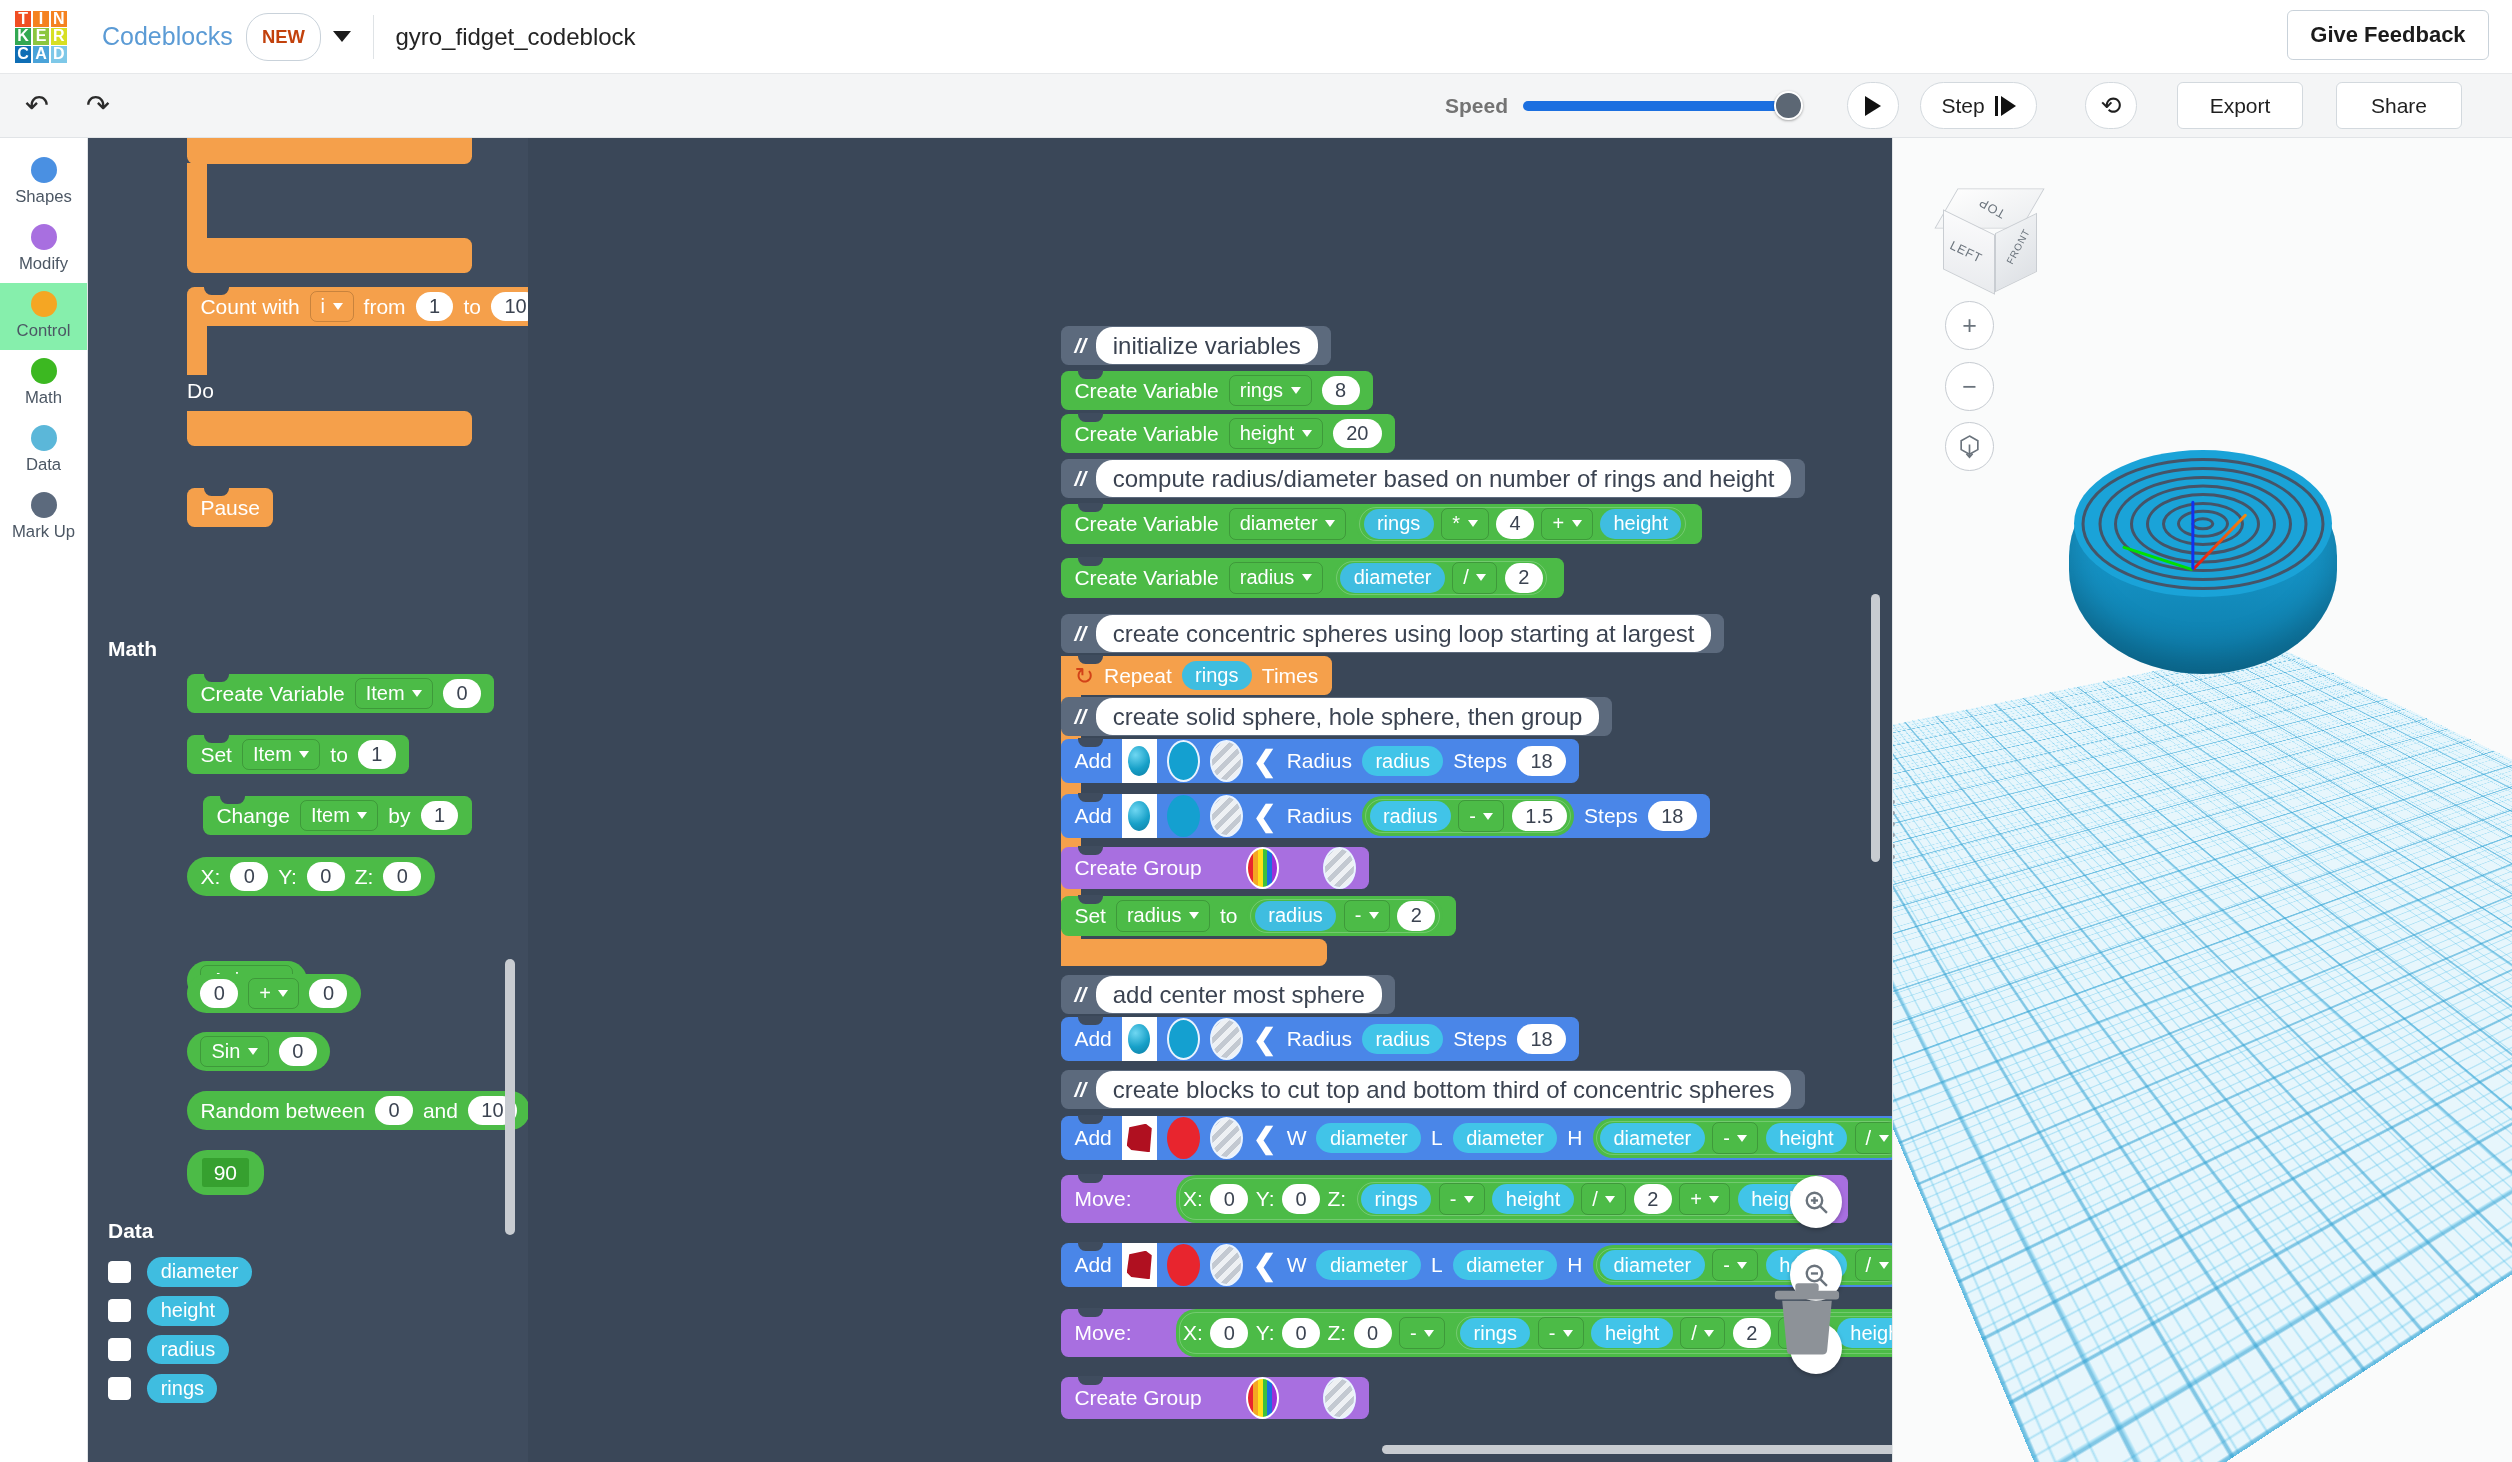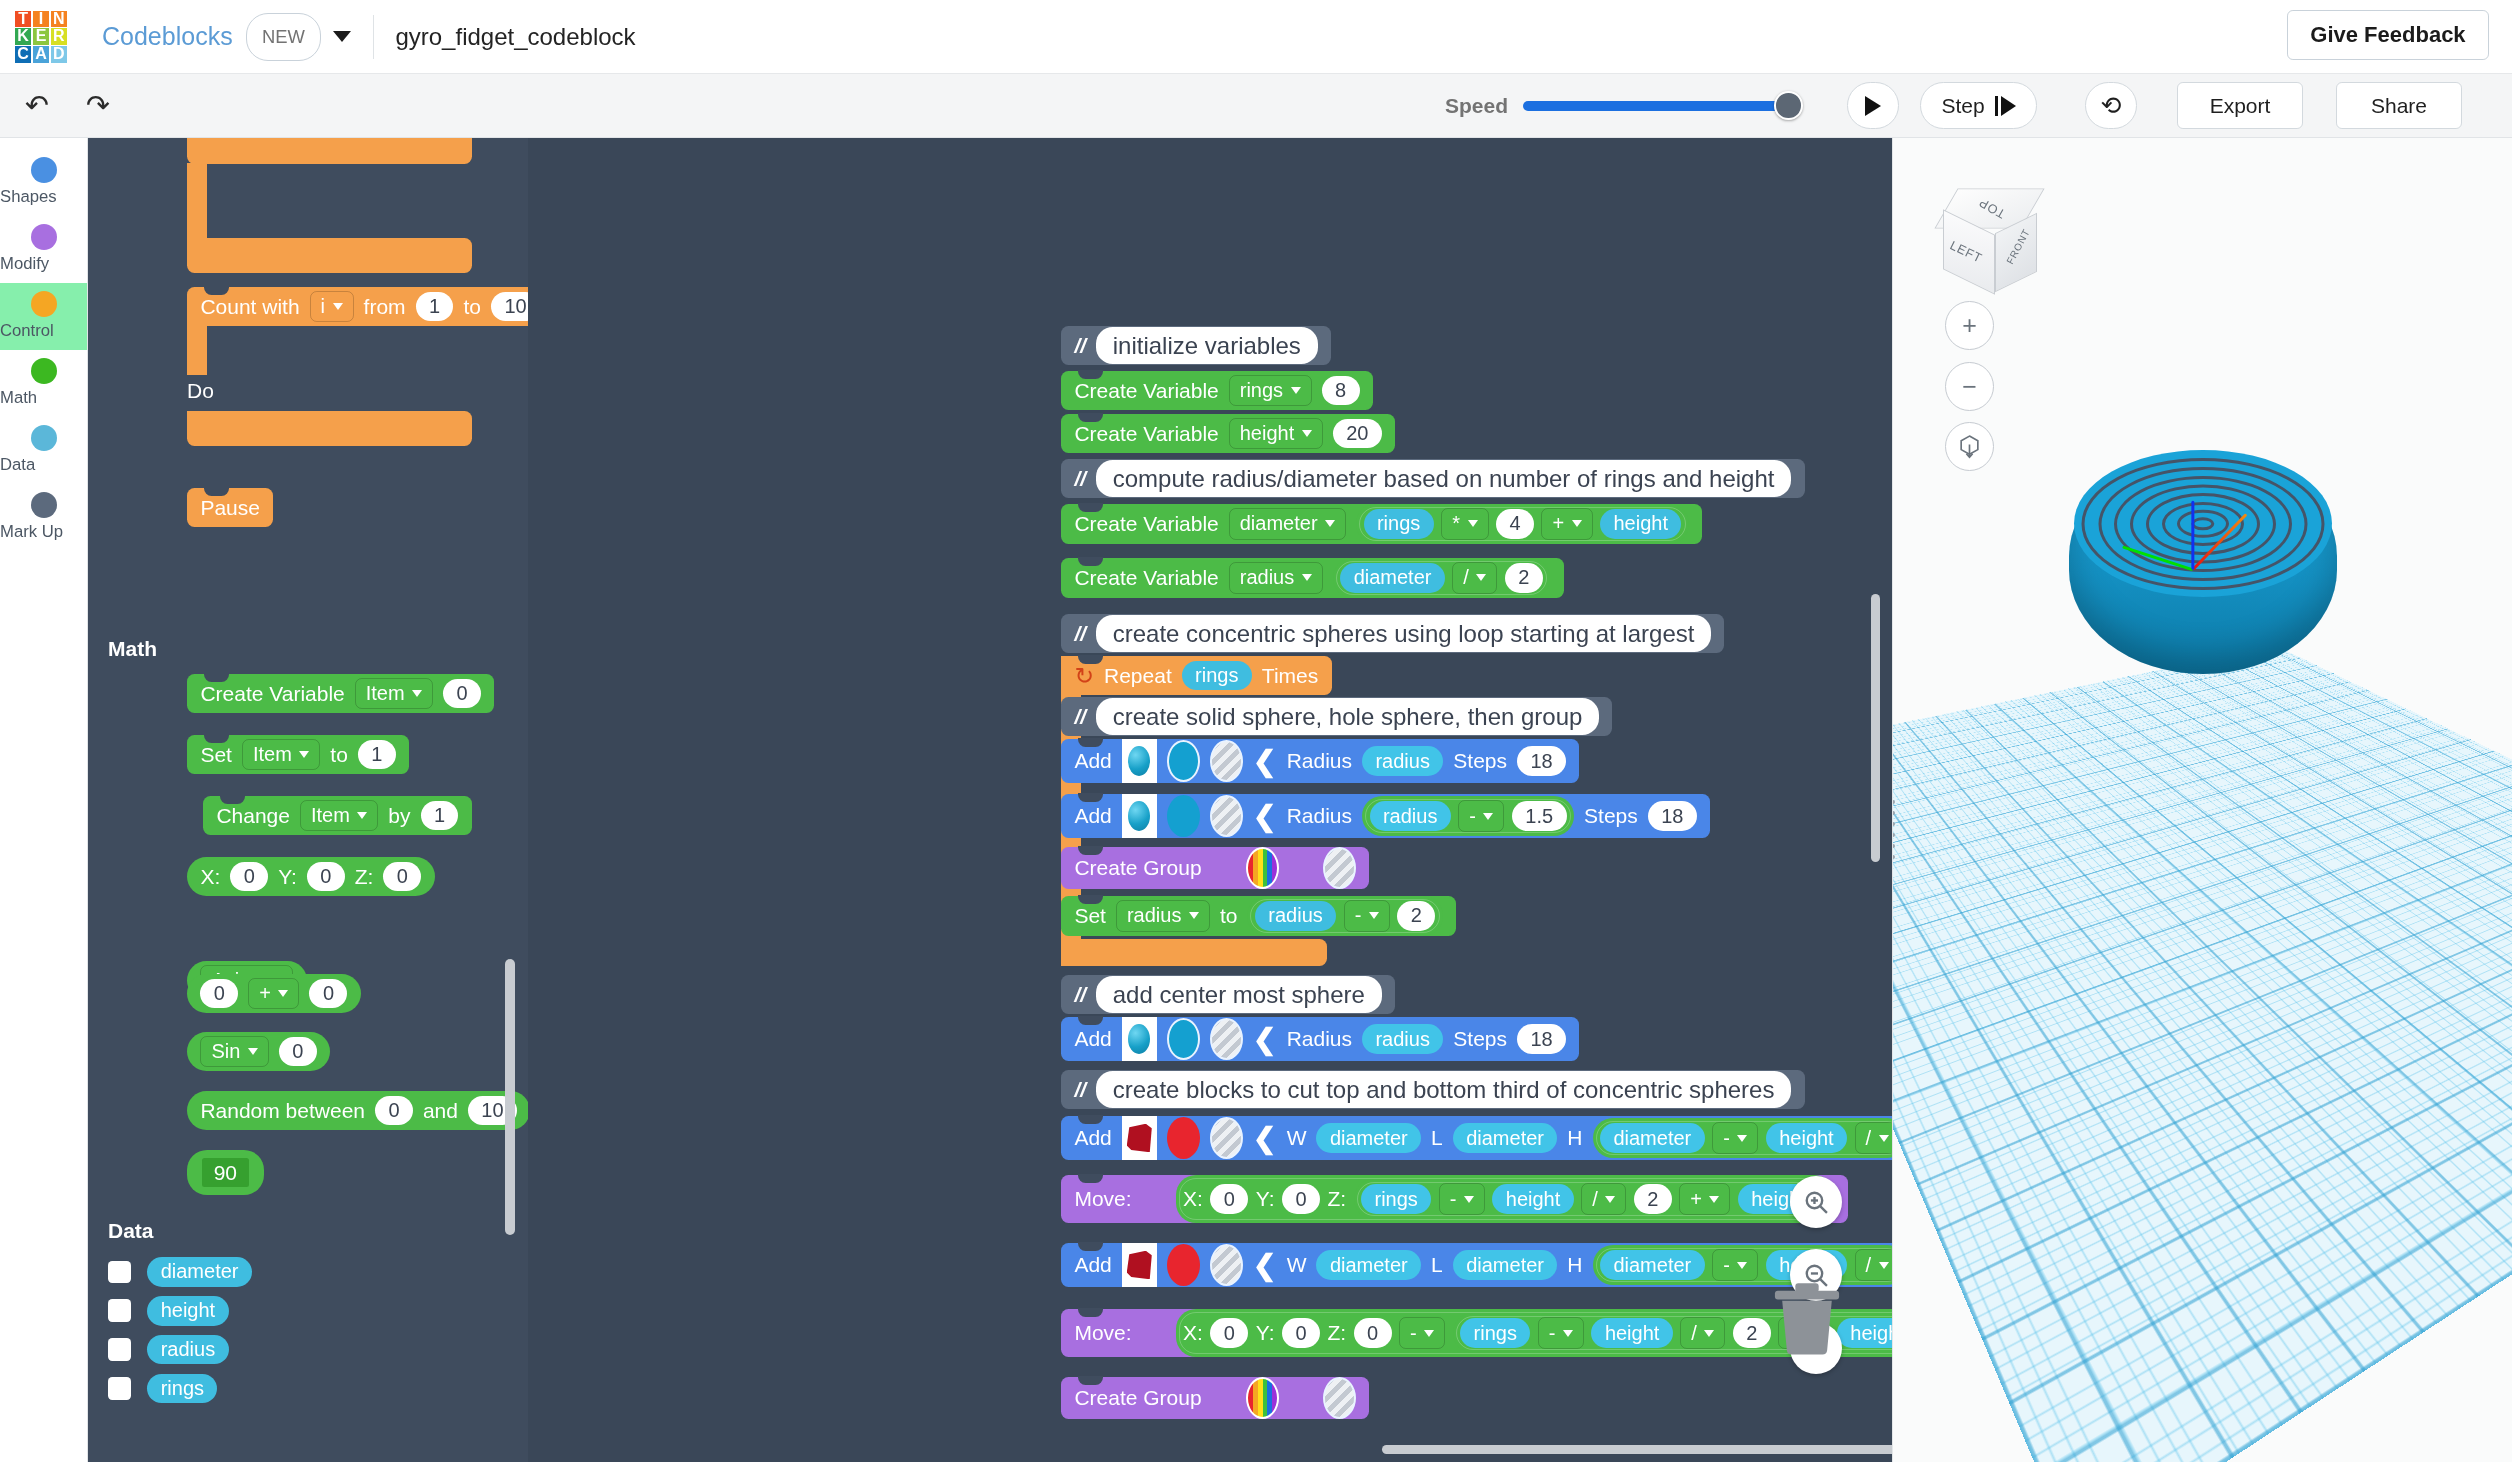--- a/index.html
+++ b/index.html
@@ -16,21 +16,21 @@
     border-bottom: 0.8px solid #e6e8ea; position: relative;
   }
   .logo { width: 52px; height: 52px; margin-left: 15px; display: grid;
           grid-template-columns: repeat(3,1fr); grid-template-rows: repeat(3,1fr);
           gap: 1.7px; }
   .logo div { display:flex; align-items:center; justify-content:center;
               color:#fff; font-weight:bold; font-size:16px; line-height:1;
               font-family:"Liberation Sans",sans-serif; }
   .brand-link { margin-left: 35px; font-size: 25px; color: #5b9bd5; }
   .new-pill { margin-left: 13.4px; border: 1.3px solid #c9d2da; border-radius: 22px;
-              padding: 12px 15px; font-size: 18.4px; color: #737373; font-weight: normal;
+              padding: 12px 15px; font-size: 18.4px; color: #c2410c; font-weight: bold;
               background: #fff; }
   .caret-dn { margin-left: 11.7px; width:0;height:0;
               border-left:9.2px solid transparent;border-right:9.2px solid transparent;
               border-top:11px solid #1b1b1b; }
   .vdiv { width: 0.8px; height: 44px; background: #dfe3e6; margin-left: 22px; }
   .proj-title { margin-left: 22px; font-size: 24px; color: #232323; }
   .feedback-btn { position:absolute; right: 23.4px; top: 10px;
                   border: 1.3px solid #c9d2da; border-radius: 5.9px;
                   padding: 11px 22px; font-size: 22px; font-weight: bold;
                   color:#1b1b1b; background:#fff; }
@@ -62,21 +62,21 @@
   .step-bar { width:3.3px; height:20px; background:#111; }
   .step-tri { width:0;height:0;border-left:15px solid #111;
               border-top:10px solid transparent;border-bottom:10px solid transparent;}
 
   
   .main { display:flex; height: 1326px; }
 
   
   .rail { width: 88px; background:#fff; border-right:0.8px solid #e1e4e7;
           padding-top: 11.7px; }
-  .rail-item { padding: 7.5px 0 9.2px; cursor:pointer; }
+  .rail-item { padding: 7.5px 0 9.2px; text-align:center; cursor:pointer; }
   .rail-item.active { background:#86efac; }
   .rail-dot { width:26px;height:26px;border-radius:50%; margin:0 auto 4.2px; }
   .rail-label { font-size:16.7px; color:#4c5764; }
 
   
   .palette { width: 440px; background:#3f4c5e; position:relative;
              overflow:hidden; }
   .pal-head { color:#fff; font-weight:bold; font-size:21px;
               margin: 13.4px 0 8.4px 20px; }
   .pal-scroll { position:absolute; right:13.4px; top:821px; width:9.2px; height:276px;

